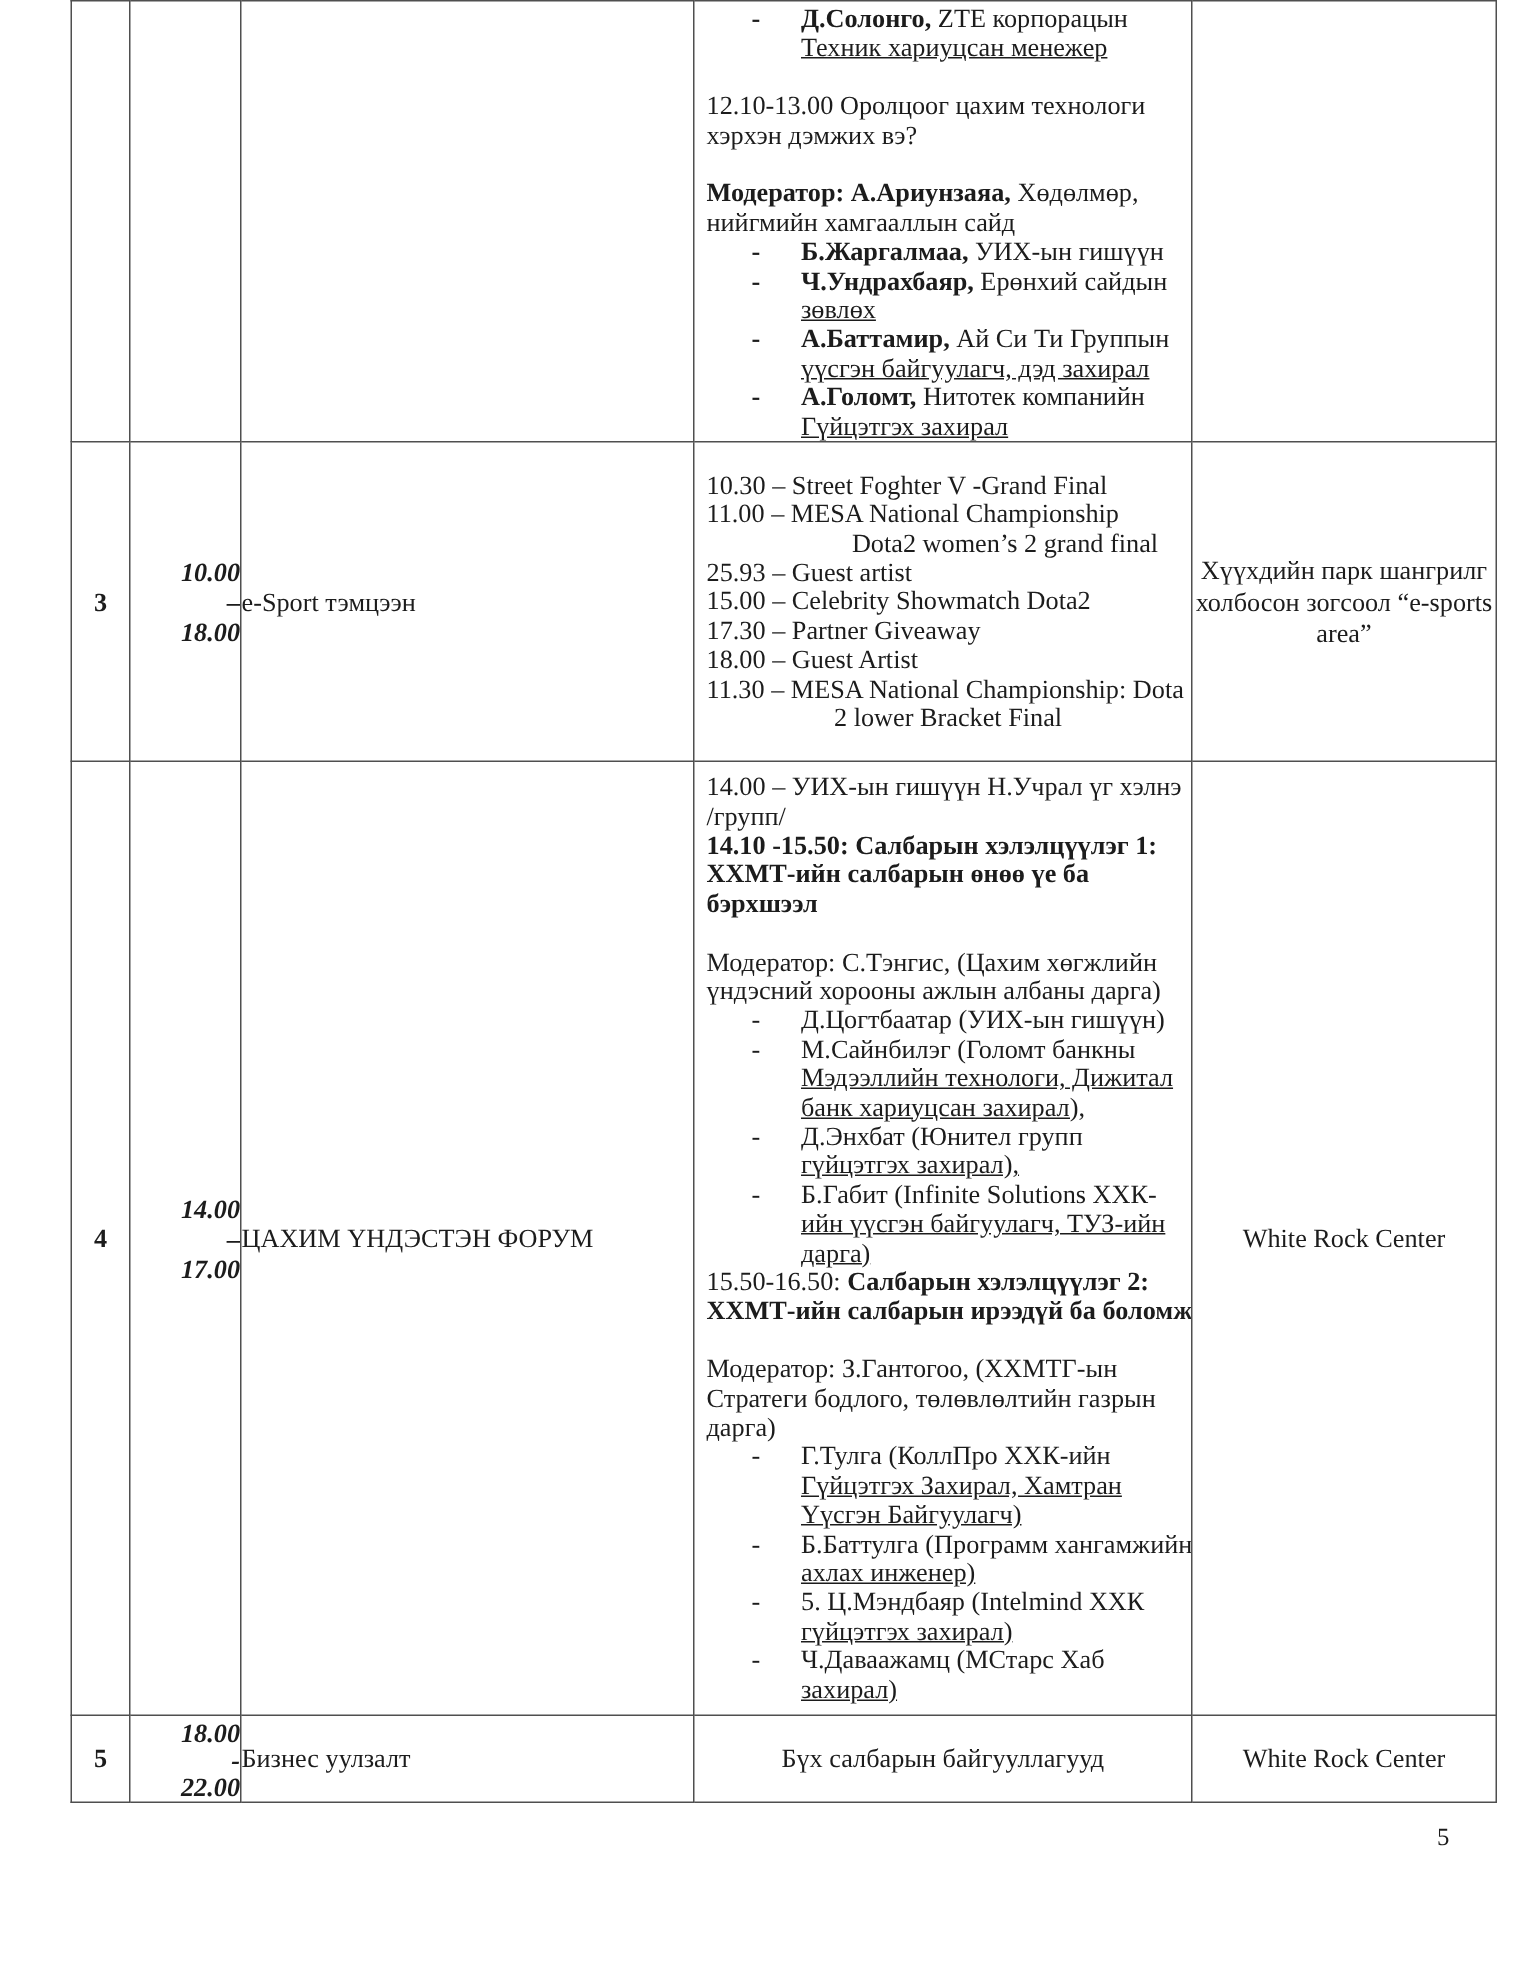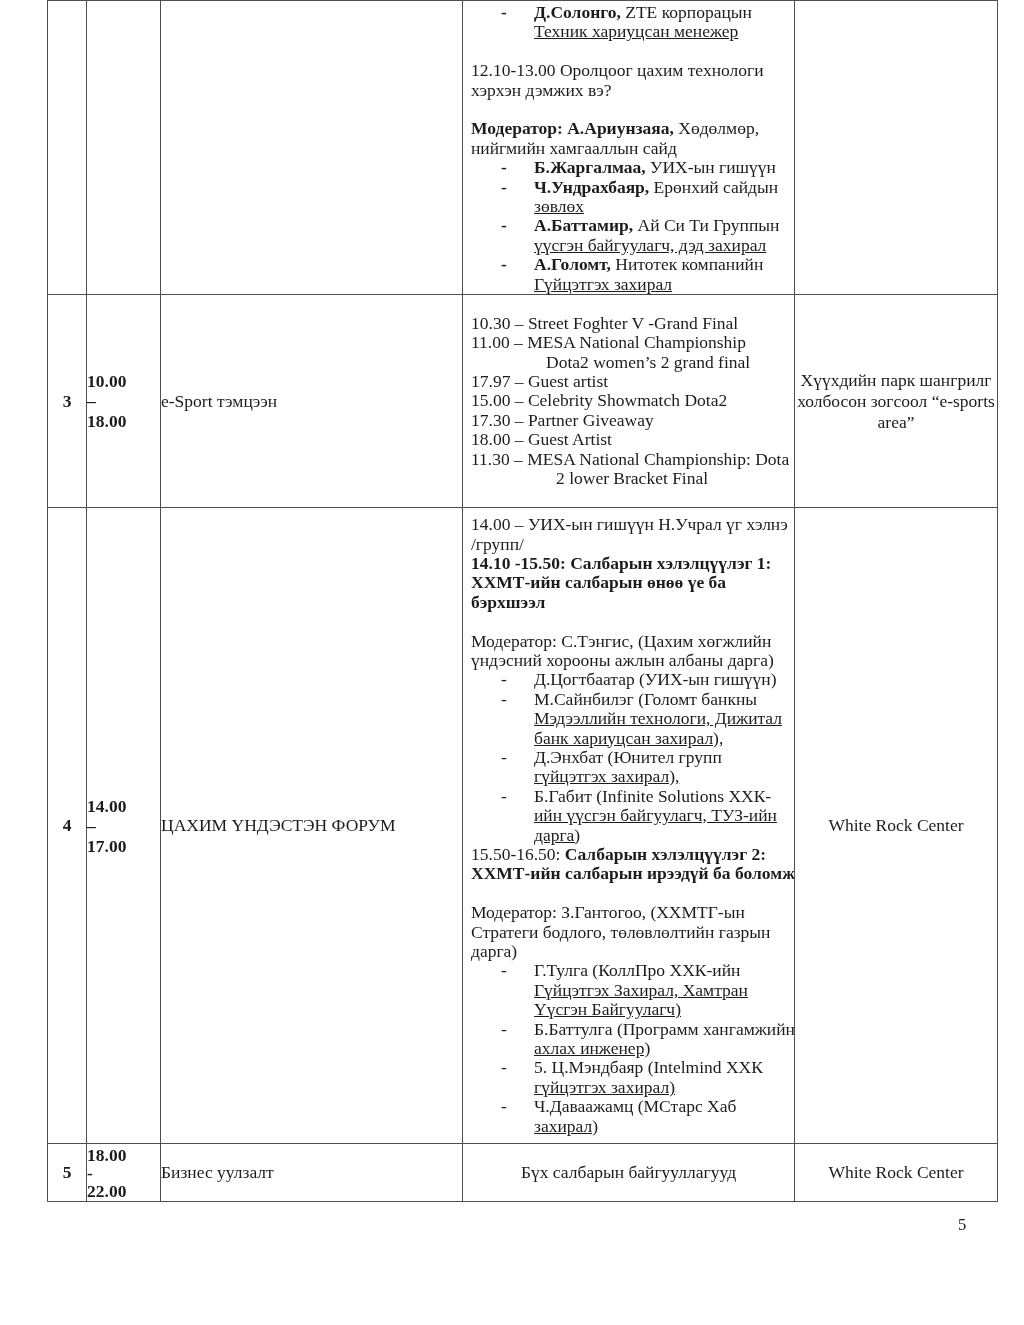--- a/index.html
+++ b/index.html
@@ -15,34 +15,34 @@
   table.sched td{
     border:1px solid #4f4f4f;
     padding:0;vertical-align:middle;overflow:hidden;
     font-size:17.5px;
   }
   tr.r0{height:290px;}
   tr.r1{height:213px;}
   tr.r2{height:636px;}
   tr.r3{height:58px;}
   td.num{text-align:center;font-weight:bold;}
-  td.time{text-align:left;font-weight:bold;line-height:20px;}
+  td.time{text-align:right;font-weight:bold;line-height:20px;font-style:italic;}
   tr.r3 td.time{line-height:18px;}
   td.event{line-height:21px;}
   td.location{text-align:center;padding:0 10px;line-height:21px;margin-left:32px;}
   tr.r0 td.details, tr.r2 td.details{vertical-align:top;}
   tr.r0 .detwrap{padding-top:2px;}
   tr.r2 .detwrap{padding-top:7px;}
   .ln{line-height:19.4px;white-space:nowrap;padding-left:8px;position:relative;}
   .ln b{font-weight:bold;font-family:Liberation Serif, serif;}
   .ln.bullet{padding-left:71px;}
   .ln.bullet .dash{position:absolute;left:38px;top:0;}
   .ln.bullet .dash.b{font-weight:bold;}
   .ln.cont{padding-left:71px;text-decoration:underline;}
-  .ln.conts{padding-left:83px;}
+  .ln.conts{padding-left:83px;text-align:center;}
   .ln.conts2{padding-left:93px;}
   .ln.center{text-align:center;padding-left:0;}
   .pagenum{position:absolute;left:958px;top:1215px;font-size:16.5px;color:#1c1c1c;}
 </style>
 </head>
 <body>
 
 <div class="page">
   <table class="sched">
     <colgroup>
@@ -84,21 +84,21 @@
             <div>10.00</div>
             <div>–</div>
             <div>18.00</div>
           </td>
           <td class="event">e-Sport тэмцээн</td>
           <td class="details">
             <div class="detwrap">
               <div class="ln text"><span>10.30 – Street Foghter V -Grand Final</span></div>
               <div class="ln text"><span>11.00 – MESA National Championship</span></div>
               <div class="ln conts"><span>Dota2 women’s 2 grand final</span></div>
-              <div class="ln text"><span>17.97 – Guest artist</span></div>
+              <div class="ln text"><span>25.93 – Guest artist</span></div>
               <div class="ln text"><span>15.00 – Celebrity Showmatch Dota2</span></div>
               <div class="ln text"><span>17.30 – Partner Giveaway</span></div>
               <div class="ln text"><span>18.00 – Guest Artist</span></div>
               <div class="ln text"><span>11.30 – MESA National Championship: Dota</span></div>
               <div class="ln conts2"><span>2 lower Bracket Final</span></div>
             </div>
           </td>
           <td class="location">Хүүхдийн парк шангрилг холбосон зогсоол “e-sports area”</td>
         </tr>
         <tr class="r2">

